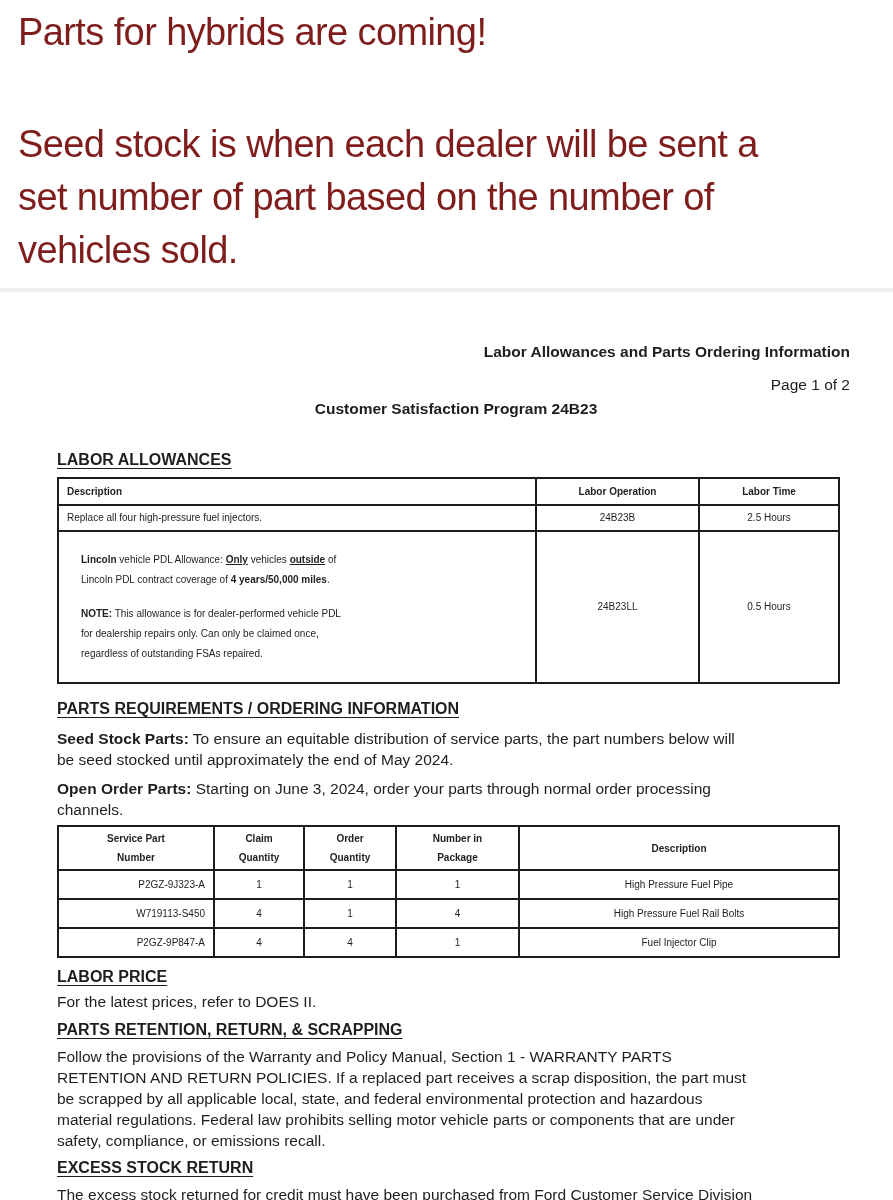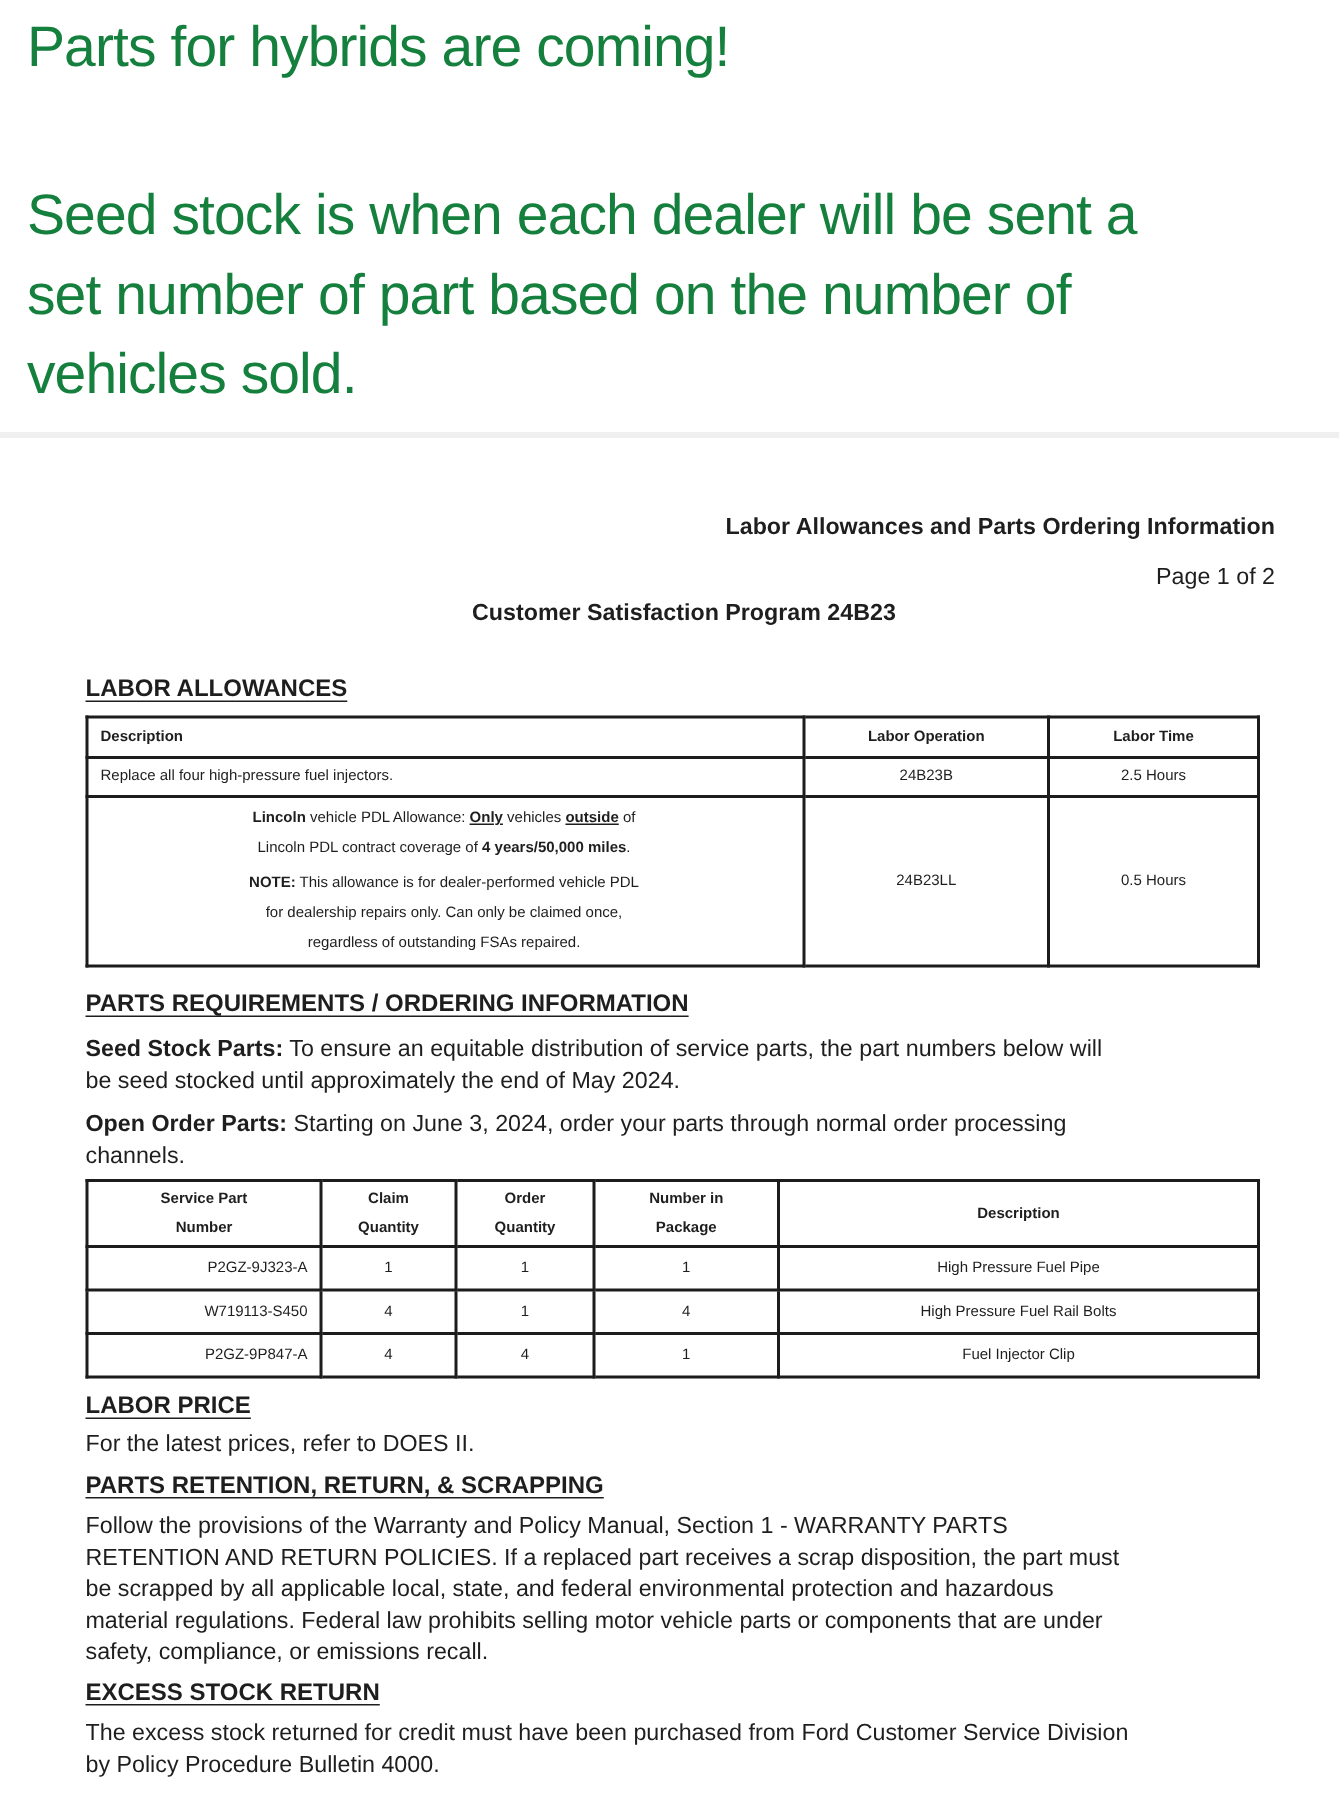--- a/index.html
+++ b/index.html
@@ -8,21 +8,21 @@
     width: 893px; height: 1200px;
     background: #ffffff;
     font-family: "Liberation Sans", sans-serif;
     color: #1d1d1d;
     overflow: hidden;
   }
 
   
   .note {
     padding: 10px 14px 0 18px;
-    color: #15803d;
+    color: #7f1d1d;
     font-size: 38px;
     letter-spacing: -0.6px;
   }
   .note-heading { line-height: 44px; margin: 0 0 64px 0; font-weight: 400; }
   .note-line { line-height: 53px; }
 
   .divider { height: 4px; background: #f0f0f1; margin-top: 11px; }
 
   
   .doc {
@@ -62,21 +62,21 @@
   }
   th, td { border: 2px solid #1c1c1c; padding: 2px 8px; }
   th { font-weight: bold; text-align: center; }
   td { text-align: center; }
   .cell-left, td.cell-left, th.cell-left { text-align: left; }
 
   .labor-table { margin-top: 8px; }
   .labor-table th { height: 26px; }
   .labor-table td { line-height: 20px; }
   .labor-table .desc-cell { padding: 4px 10px 4px 8px; }
-  .labor-table .desc-cell p { margin: 0; text-align: center; }
+  .labor-table .desc-cell p { margin: 14px; }
   .labor-table .desc-cell .note-p { margin-top: 3px; }
 
   .parts-table { margin-top: 5px; border-radius: 21px; }
   .parts-table th { line-height: 19px; padding: 2px 4px; height: 42px; }
   .parts-table td { height: 29px; line-height: 21px; }
   .parts-table td:first-child { text-align: right; }
 </style>
 </head>
 <body>
 

